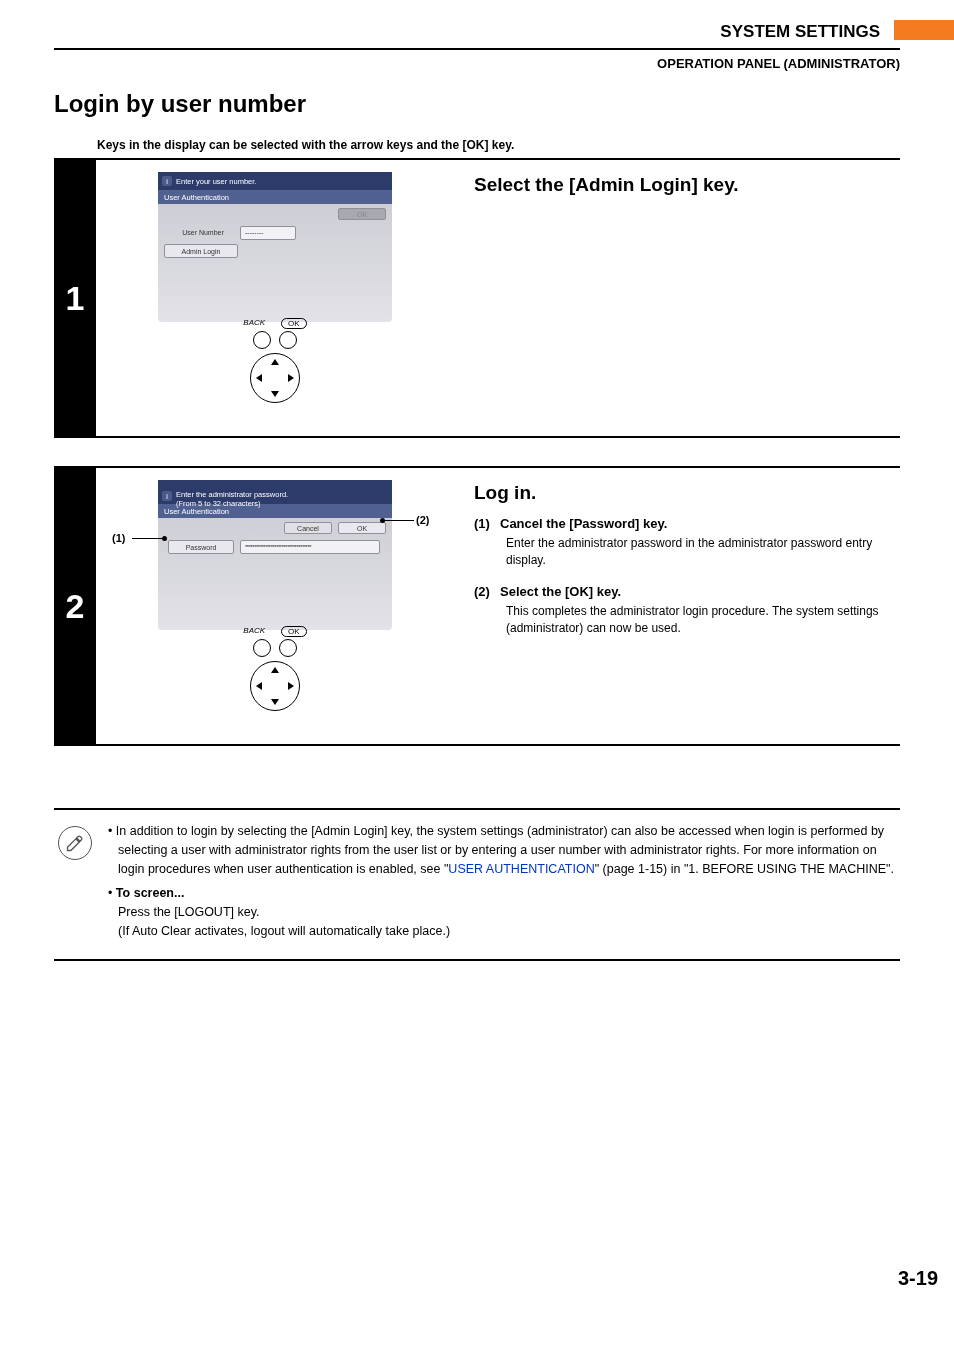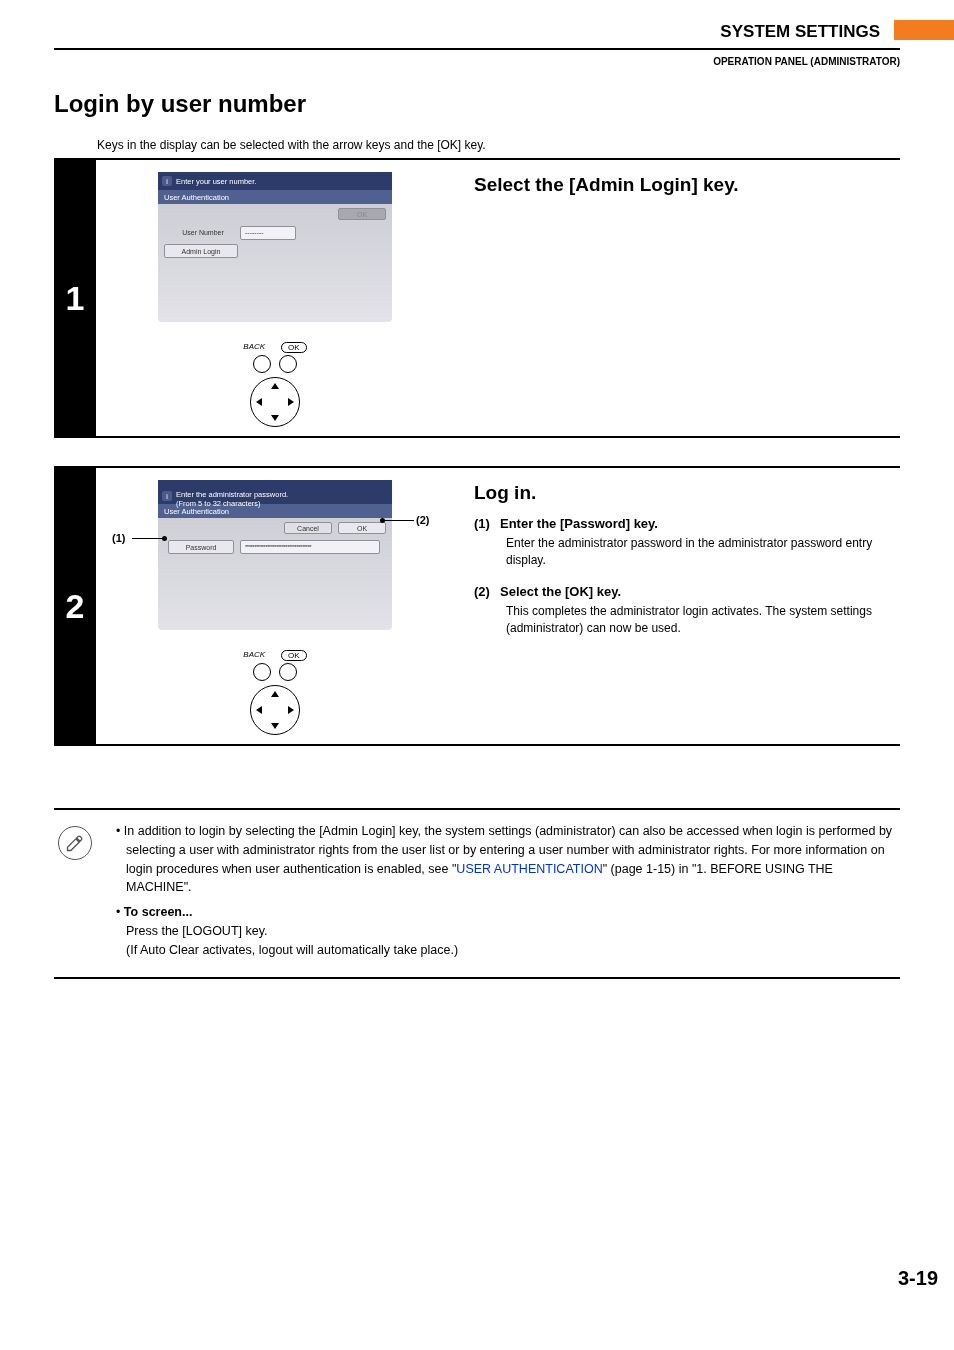--- a/index.html
+++ b/index.html
@@ -32,37 +32,37 @@
     top: 48px;
     left: 54px;
     right: 54px;
     border-bottom: 2px solid #000;
   }
   .sub-header {
     position: absolute;
     top: 56px;
     right: 54px;
     font-weight: bold;
-    font-size: 10px;
+    font-size: 13px;
     text-align: right;
     margin-left: 20px;
   }
   .page-title {
     position: absolute;
     top: 90px;
     left: 54px;
     font-size: 24px;
     font-weight: bold;
   }
   .page-intro {
     position: absolute;
     top: 138px;
     left: 54px;
     font-size: 12px;
-    font-weight: normal;
+    font-weight: bold;
     padding-left: 43px;
   }
   .step-block {
     position: absolute;
     left: 54px;
     right: 54px;
   }
   .step1 { top: 158px; height: 280px; }
   .step2 { top: 466px; height: 280px; }
   .step-block .top-rule {
@@ -206,21 +206,21 @@
     border: 1px solid #909098;
     border-radius: 2px;
     font-size: 7px;
     text-align: center;
     line-height: 14px;
     color: #333;
   }
   .panel-controls {
     position: absolute;
     left: 104px;
-    top: 184px;
+    top: 160px;
     width: 234px;
     text-align: center;
   }
   .panel-controls .labels {
     font-size: 8px;
     font-style: italic;
     display: flex;
     justify-content: center;
     gap: 16px;
   }
@@ -321,21 +321,21 @@
     margin-left: 4px;
     margin-top: 4px;
   }
   .note-icon svg { width: 20px; height: 20px; }
   .note-text {
     font-size: 12.5px;
     line-height: 1.5;
     flex: 1;
   }
   .note-text ul { list-style: none; }
-  .note-text li { margin-bottom: 6px; padding-left: 10px; text-indent: -10px; margin-left: 8px;}
+  .note-text li { margin-bottom: 6px; padding-left: 10px; text-indent: -10px;}
   .note-text li::before { content: "• "; }
   .note-text .link { color: #0033cc; }
   .note-text .bold { font-weight: bold; }
   .page-num {
     position: absolute;
     bottom: 60px;
     left: 0; right: 16px;
     text-align: right;
     font-size: 20px;
     font-weight: bold;
@@ -436,27 +436,27 @@
       <div class="tri up"></div>
       <div class="tri down"></div>
       <div class="tri left"></div>
       <div class="tri right"></div>
     </div>
   </div>
 
   <div class="step-right">
     <div class="step-title">Log in.</div>
     <div class="sub-item">
-      <span class="num">(1)</span><span>Enter the [Password] key.</span>
+      <span class="num">(1)</span><span>Cancel the [Password] key.</span>
     </div>
     <div class="sub-desc">Enter the administrator password in the administrator password entry display.</div>
     <div class="sub-item">
       <span class="num">(2)</span><span>Select the [OK] key.</span>
     </div>
-    <div class="sub-desc">This completes the administrator login activates. The system settings (administrator) can now be used.</div>
+    <div class="sub-desc">This completes the administrator login procedure. The system settings (administrator) can now be used.</div>
   </div>
 </div>
 
 <div class="notes-block">
   <div class="rule"></div>
   <div class="notes-body">
     <div class="note-icon">
       <svg viewBox="0 0 24 24">
           <path d="M3 17l10-10 4 4-10 10H3v-4z M14 6l1.5-1.5a2 2 0 0 1 3 0l1 1a2 2 0 0 1 0 3L18 10l-4-4z" fill="none" stroke="#555" stroke-width="1.6"></path>
         </svg>

